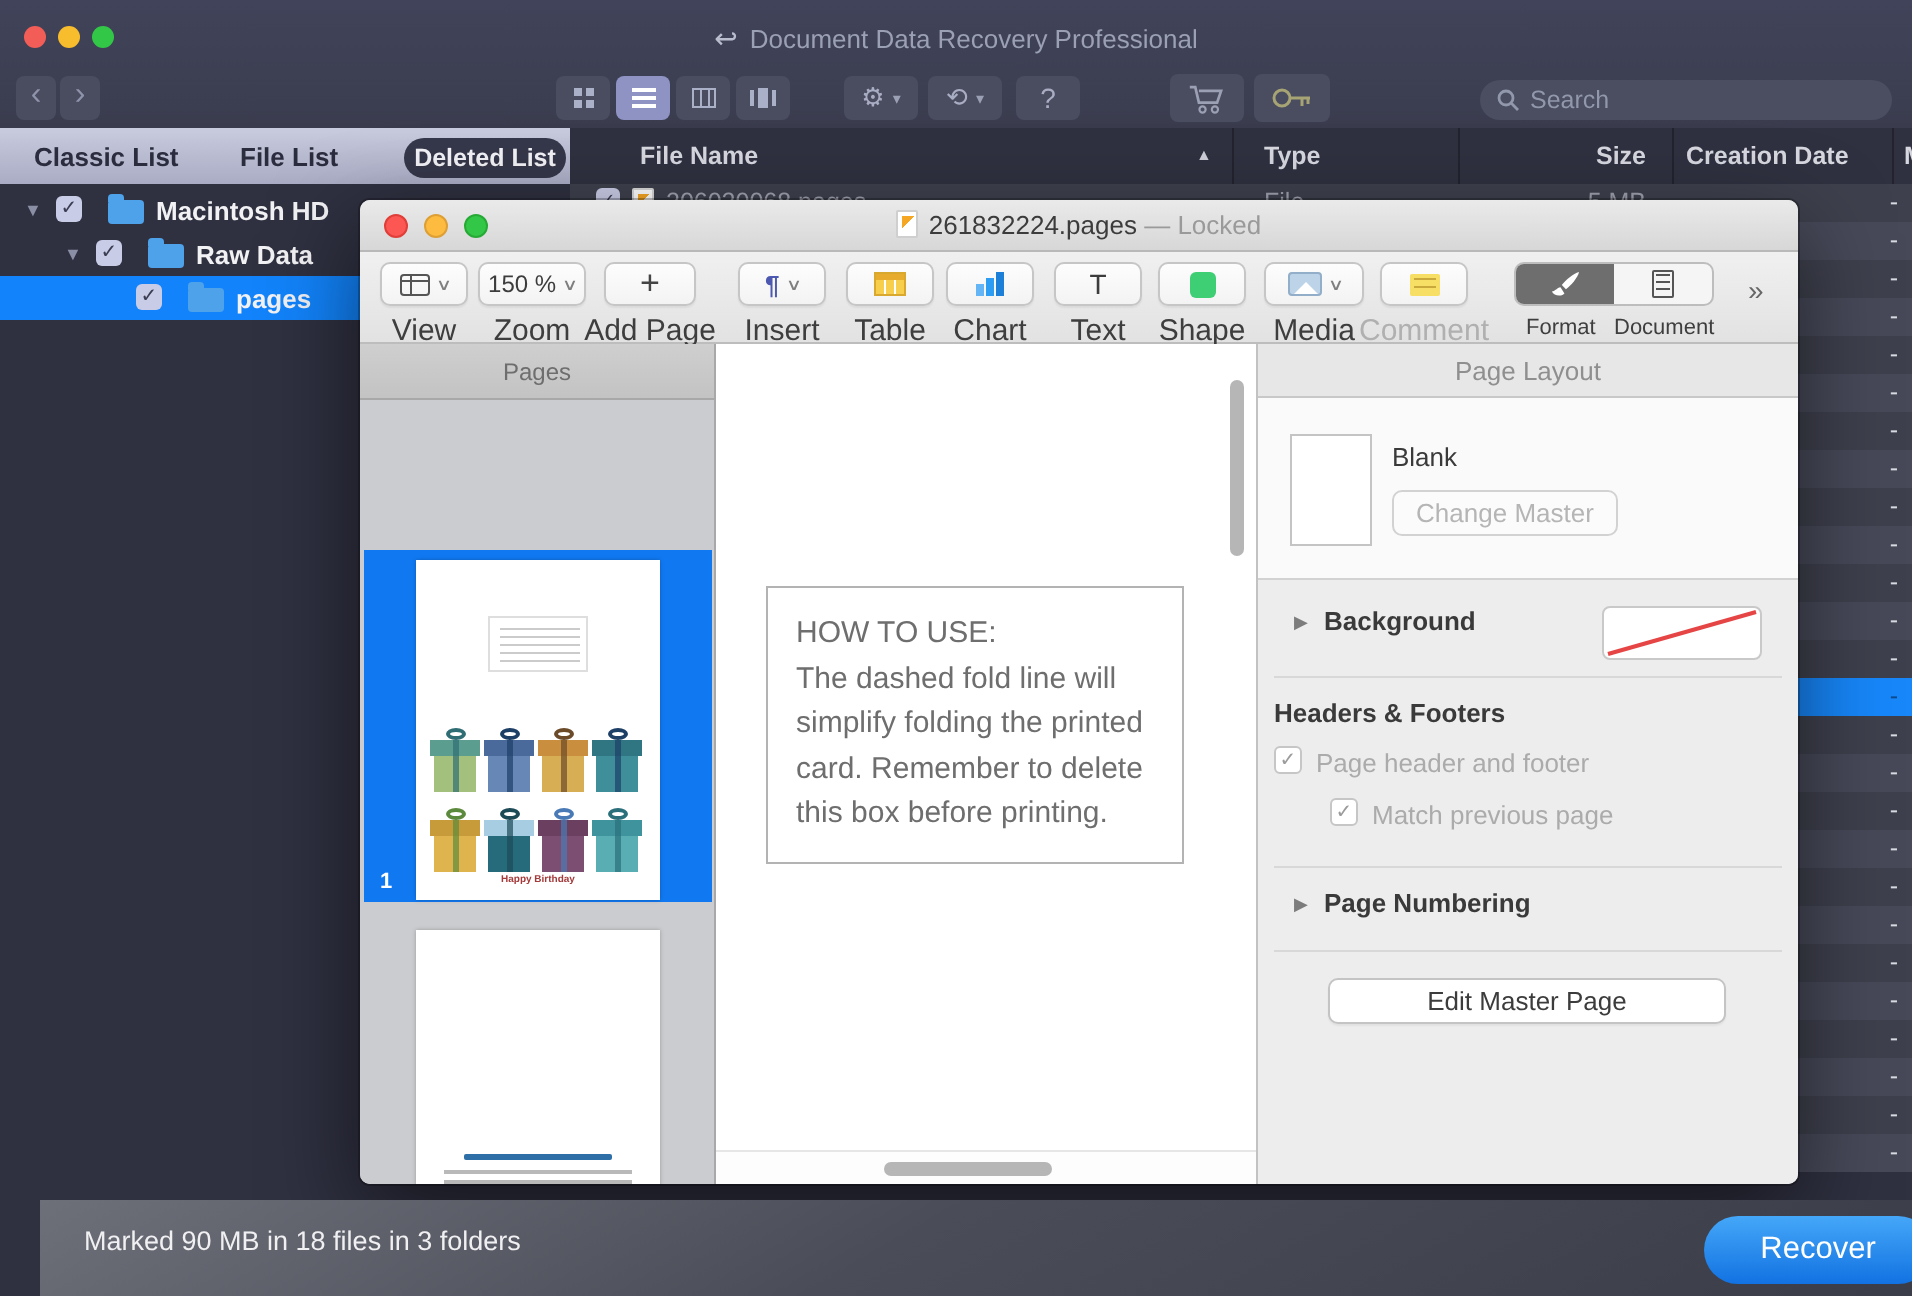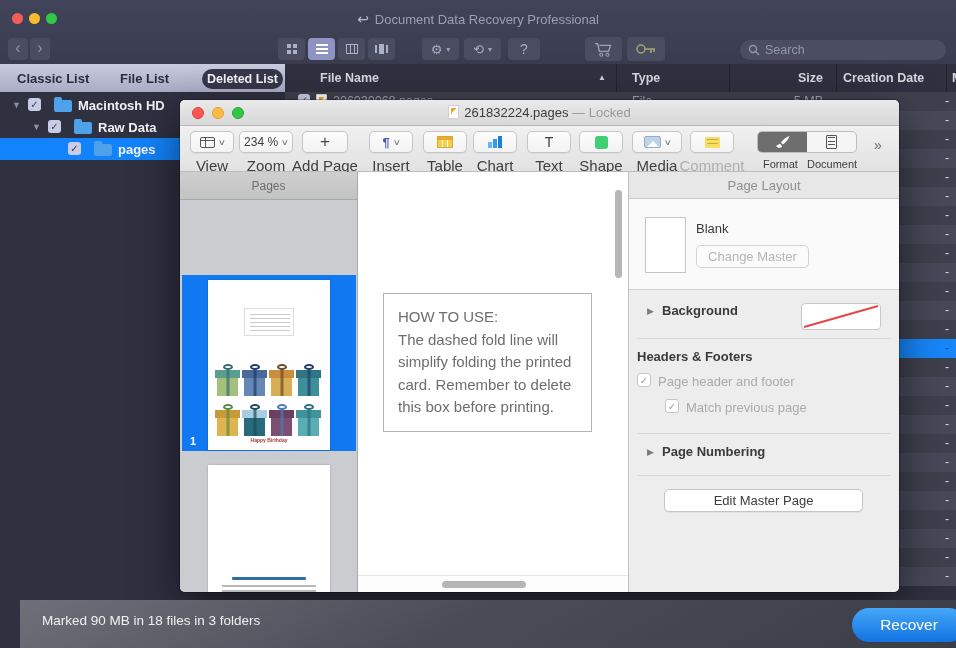--- a/index.html
+++ b/index.html
@@ -370,21 +370,21 @@
     <div class="ptoolbar">
       <div class="ptool" style="left:8px;width:48px;">
         <div class="pbtn" style="width:44px;">
             <span class="ic-view"></span>
             <span class="pchev">∨</span>
           </div>
         <span class="plabel">View</span>
       </div>
       <div class="ptool" style="left:58px;width:56px;">
         <div class="pbtn" style="width:54px;">
-            <span class="zoomtxt">234 %</span>
+            <span class="zoomtxt">150 %</span>
             <span class="pchev">∨</span>
           </div>
         <span class="plabel">Zoom</span>
       </div>
       <div class="ptool" style="left:117px;width:56px;">
         <div class="pbtn" style="width:46px;">
             <span class="ic-plus">+</span>
           </div>
         <span class="plabel">Add Page</span>
       </div>

